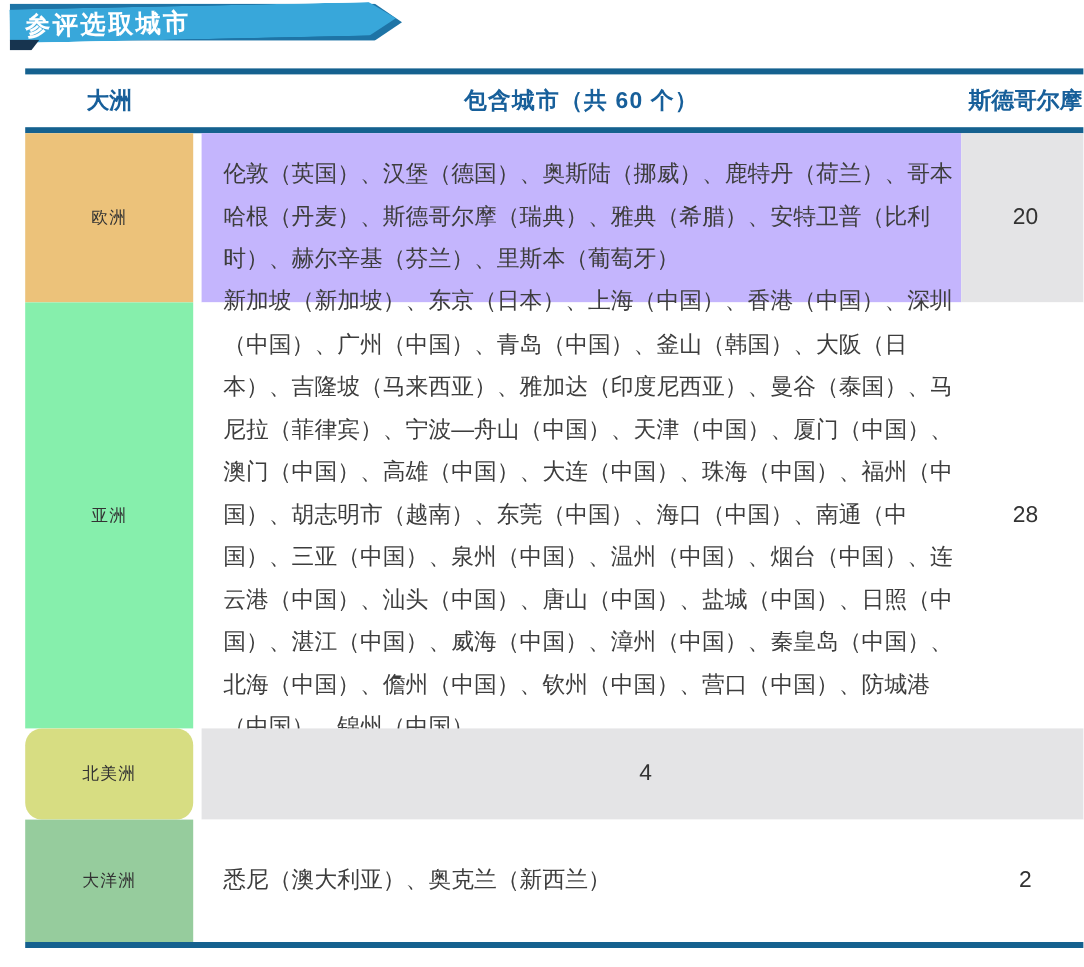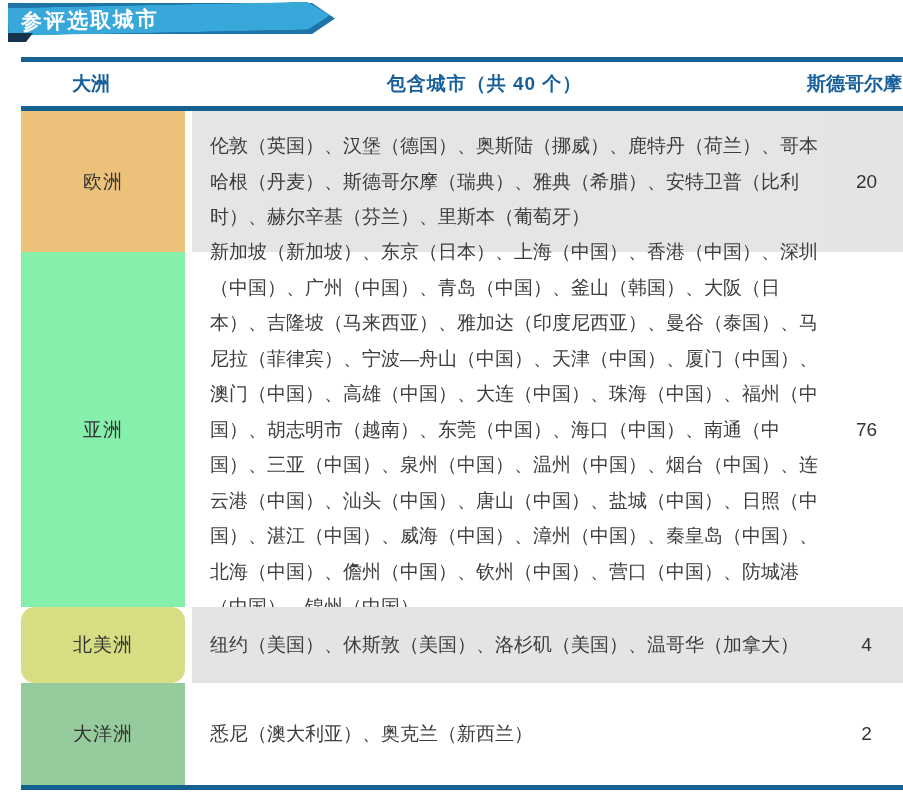--- a/index.html
+++ b/index.html
@@ -35,22 +35,22 @@
   .th-cities { width:633px; text-align:center; letter-spacing:1px; }
   .th-count { flex:1; text-align:center; }
 
   .tr { display:flex; }
   .tr:nth-child(1) { height:141px; }
   .tr:nth-child(2) { height:355px; }
   .tr:nth-child(3) { height:76px; }
   .tr:nth-child(4) { height:102px; }
 
   .td-continent {
-    width:164px; display:flex; align-items:center; justify-content:center;
-    font-size:19px; color:#333333; letter-spacing:1px;
+    width:140px; display:flex; align-items:center; justify-content:center;
+    font-size:14px; color:#333333; letter-spacing:1px;
   }
   .td-main { margin-left:7px; flex:1; display:flex; }
   .td-cities {
     width:633px; box-sizing:border-box; padding-left:18px; padding-right:2px;
     display:flex; align-items:center;
   }
   .cities-text { font-size:19px; line-height:35.5px; color:#3d3d3d; }
   .td-count { flex:1; display:flex; align-items:center; justify-content:center; }
   .count-text { font-size:19px; color:#333333; }
 </style>
@@ -66,63 +66,60 @@
     </div>
     <div class="banner-notch"></div>
   </div>
 
   <div class="citytable">
     <div class="rule"></div>
 
     <div class="thead">
       <div class="th-continent">大洲</div>
       <div class="th-gap"></div>
-      <div class="th-cities">包含城市（共 40 个）</div>
+      <div class="th-cities">包含城市（共 60 个）</div>
       <div class="th-count">斯德哥尔摩</div>
     </div>
 
     <div class="rule"></div>
 
     <div class="tbody" id="tbody">
   <div class="tr">
     <div class="td-continent" style="background: rgb(236, 194, 122);">
       <span class="continent-label">欧洲</span>
     </div>
     <div class="td-main">
-      <div class="td-cities" style="background: #e5e5e5; justify-content: flex-end;">
+      <div class="td-cities" style="background: #c4b5fd; justify-content: flex-end;">
         <span class="cities-text">伦敦（英国）、汉堡（德国）、奥斯陆（挪威）、鹿特丹（荷兰）、哥本哈根（丹麦）、斯德哥尔摩（瑞典）、雅典（希腊）、安特卫普（比利时）、赫尔辛基（芬兰）、里斯本（葡萄牙）</span>
       </div>
       <div class="td-count" style="background: rgb(228, 228, 230);">
         <span class="count-text">20</span>
       </div>
     </div>
   </div>
 
   <div class="tr">
     <div class="td-continent" style="background: #86efac;">
       <span class="continent-label">亚洲</span>
     </div>
     <div class="td-main">
       <div class="td-cities" style="background: rgb(255, 255, 255);">
         <span class="cities-text">新加坡（新加坡）、东京（日本）、上海（中国）、香港（中国）、深圳（中国）、广州（中国）、青岛（中国）、釜山（韩国）、大阪（日本）、吉隆坡（马来西亚）、雅加达（印度尼西亚）、曼谷（泰国）、马尼拉（菲律宾）、宁波—舟山（中国）、天津（中国）、厦门（中国）、澳门（中国）、高雄（中国）、大连（中国）、珠海（中国）、福州（中国）、胡志明市（越南）、东莞（中国）、海口（中国）、南通（中国）、三亚（中国）、泉州（中国）、温州（中国）、烟台（中国）、连云港（中国）、汕头（中国）、唐山（中国）、盐城（中国）、日照（中国）、湛江（中国）、威海（中国）、漳州（中国）、秦皇岛（中国）、北海（中国）、儋州（中国）、钦州（中国）、营口（中国）、防城港（中国）、锦州（中国）</span>
       </div>
       <div class="td-count" style="background: rgb(255, 255, 255);">
-        <span class="count-text">76</span>
+        <span class="count-text">28</span>
       </div>
     </div>
   </div>
 
   <div class="tr">
     <div class="td-continent" style="background: rgb(215, 221, 130); border-radius: 14px;">
       <span class="continent-label">北美洲</span>
     </div>
     <div class="td-main">
-      <div class="td-cities" style="background: rgb(228, 228, 230);">
-        <span class="cities-text">纽约（美国）、休斯敦（美国）、洛杉矶（美国）、温哥华（加拿大）</span>
-      </div>
       <div class="td-count" style="background: rgb(228, 228, 230);">
         <span class="count-text">4</span>
       </div>
     </div>
   </div>
 
   <div class="tr">
     <div class="td-continent" style="background: rgb(150, 204, 157);">
       <span class="continent-label">大洋洲</span>
     </div>

